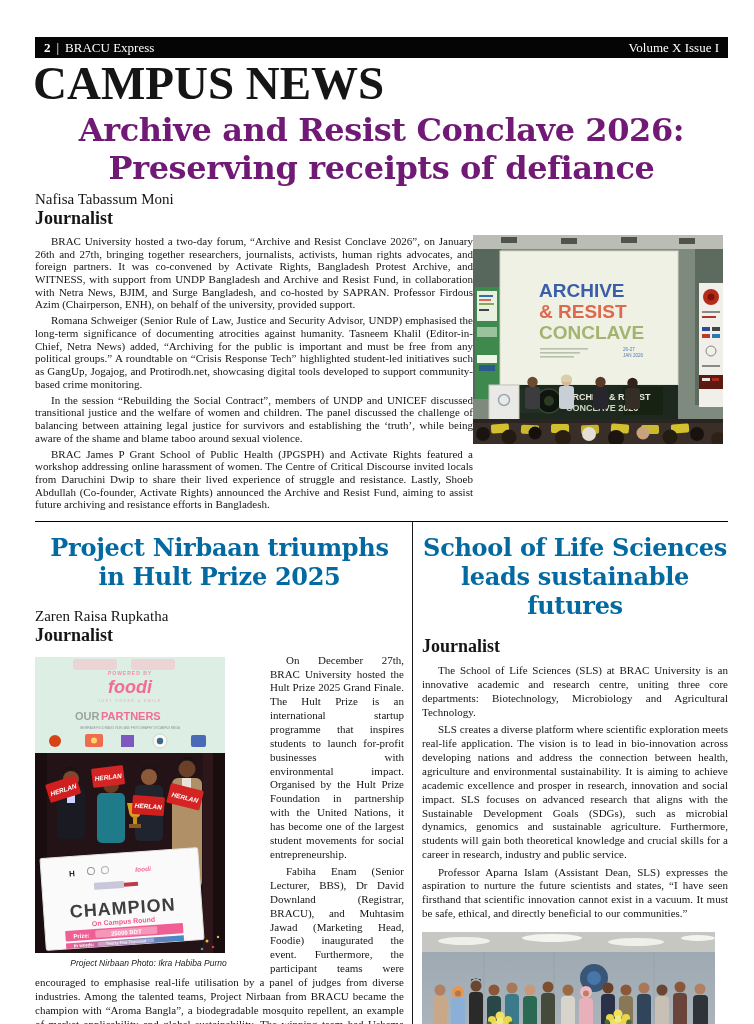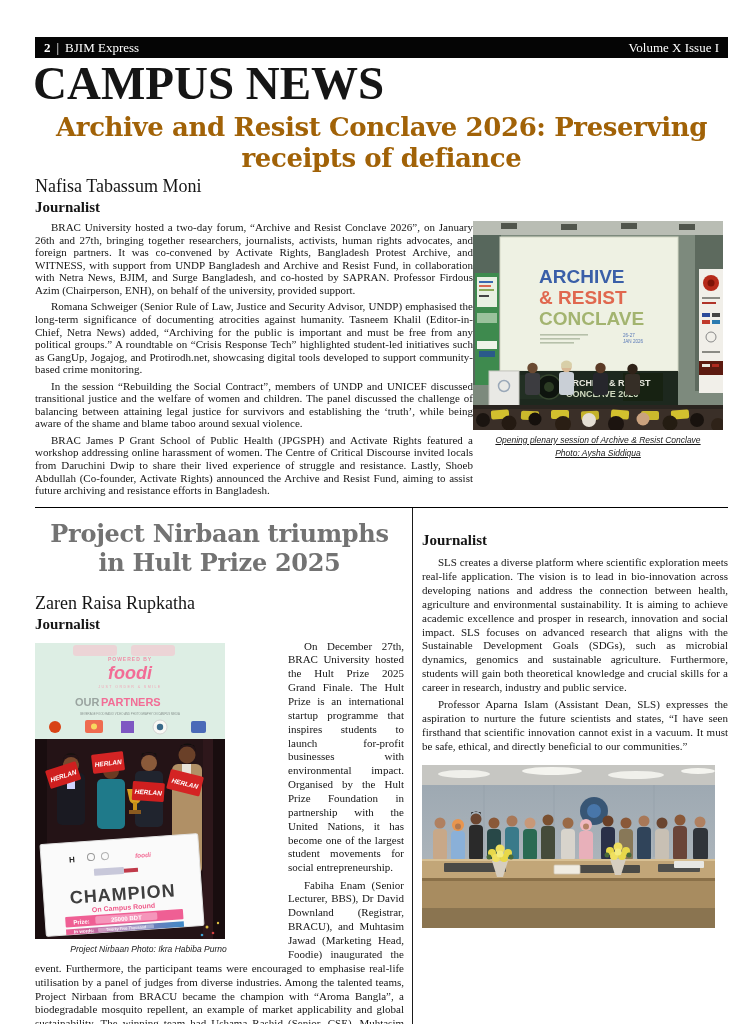--- a/index.html
+++ b/index.html
@@ -10,62 +10,62 @@
   .masthead{background:#050505;color:#fff;height:21px;display:flex;align-items:center;
             justify-content:space-between;padding:0 9px;font-size:13px;}
   .masthead .left{display:flex;align-items:center;}
   .masthead .pno{font-weight:bold;}
   .masthead .sep{margin:0 6px;font-weight:300;}
 
   .section-title{font-size:47px;line-height:1.02;margin:2px 0 4px -2px;font-weight:700;
                  font-family:"Liberation Serif",serif;letter-spacing:0;}
 
   .headline1{text-align:center;font-family:"DejaVu Serif",serif;font-weight:bold;
-             font-size:26px;line-height:1.18;margin:4px 14px 2px;letter-spacing:-0.4px;color:#a16207;}
+             font-size:32px;line-height:1.18;margin:4px 14px 2px;letter-spacing:-0.4px;color:#701a75;}
   .byline{margin:3px 0 5px;line-height:1.2;}
-  .byline .author{font-size:18px;display:block;}
-  .byline .role{font-size:15px;font-weight:bold;display:block;}
+  .byline .author{font-size:15px;display:block;}
+  .byline .role{font-size:18px;font-weight:bold;display:block;}
 
   p.body{font-size:11px;line-height:1.15;text-align:justify;text-indent:16px;margin:0 0 3.5px;}
   .cols p.body{line-height:1.26;}
 
   .a1-row{display:flex;gap:0;}
   .a1-text{width:438px;}
-  .fig1{width:250px;flex:none;text-decoration:underline;}
+  .fig1{width:250px;flex:none;}
   .photo{display:block;}
   .caption{font-family:"Liberation Sans",sans-serif;font-style:italic;font-size:8.5px;
            line-height:1.5;text-align:center;margin-top:4px;color:#1a1a1a;}
 
   .rule{border:none;border-top:1.6px solid #000;margin:7px 0 0;}
 
   .cols{display:flex;}
   .col-l{width:378px;flex:none;border-right:1.3px solid #1a1a1a;padding:8px 8px 14px 0;box-sizing:border-box;}
   .col-r{flex:1;padding:8px 0 14px 9px;}
   .headline2{text-align:center;font-family:"DejaVu Serif",serif;font-weight:bold;font-size:24px;
-             line-height:1.2;margin:4px 0 0;letter-spacing:-0.3px;color:#737373;}
+             line-height:1.2;margin:4px 0 0;letter-spacing:-0.3px;color:#0369a1;}
   .cols .byline{margin:15px 0 7px;}
 
-  .fig-nirbaan{float:left;width:227px;margin:3px 26px 2px 0;}
+  .fig-nirbaan{float:left;width:227px;margin:3px 8px 2px 0;}
   .flow::after{content:"";display:block;clear:both;}
 
   .fig-biotech{margin:11px 0 0;}
 
   svg text{font-family:"Liberation Sans",sans-serif;}
 </style>
 </head>
 <body>
 
 <div class="page">
   <div class="content">
 
     <div class="masthead">
       <span class="left">
         <span class="pno">2</span>
         <span class="sep">|</span>
-        <span>BJIM Express</span>
+        <span>BRACU Express</span>
       </span>
       <span>Volume X Issue I</span>
     </div>
 
     <div class="section-title">CAMPUS NEWS</div>
 
     <div>
       <h1 class="headline1">Archive and Resist Conclave 2026: Preserving receipts of defiance</h1>
       <div class="byline">
         <span class="author">Nafisa Tabassum Moni</span>
@@ -173,24 +173,20 @@
               <circle cx="62" cy="198" r="6.5" fill="#15100c"></circle>
                 <circle cx="90" cy="203" r="8" fill="#2a1e14"></circle>
               <circle cx="116" cy="199" r="7" fill="#e4ded4"></circle>
                 <circle cx="143" cy="203" r="8" fill="#1c1410"></circle>
               <circle cx="170" cy="198" r="6.5" fill="#caa27e"></circle>
                 <circle cx="197" cy="202" r="7.5" fill="#241c12"></circle>
               <circle cx="224" cy="199" r="7" fill="#18120e"></circle>
                 <circle cx="245" cy="204" r="7" fill="#2e2218"></circle>
             </g>
           </svg>
-          <div class="caption">
-            <div>Opening plenary session of Archive &amp; Resist Conclave</div>
-            <div>Photo: Aysha Siddiqua</div>
-          </div>
         </figure>
       </div>
     </div>
 
     <hr class="rule">
 
     <div class="cols">
 
       <div class="col-l">
         <h2 class="headline2">Project Nirbaan triumphs in Hult Prize 2025</h2>
@@ -297,24 +293,26 @@
             </svg>
             <div class="caption">Project Nirbaan Photo: Ikra Habiba Purno</div>
           </figure>
           <p class="body">On December 27th, BRAC University hosted the Hult Prize 2025 Grand Finale. The Hult Prize is an international startup programme that inspires students to launch for-profit businesses with environmental impact. Organised by the Hult Prize Foundation in partnership with the United Nations, it has become one of the largest student movements for social entrepreneurship.</p>
           <p class="body">Fabiha Enam (Senior Lecturer, BBS), Dr David Downland (Registrar, BRACU), and Muhtasim Jawad (Marketing Head, Foodie) inaugurated the event. Furthermore, the participant teams were encouraged to emphasise real-life utilisation by a panel of judges from diverse industries. Among the talented teams, Project Nirbaan from BRACU became the champion with “Aroma Bangla”, a biodegradable mosquito repellent, an example of market applicability and global sustainability. The winning team had Ushama Rashid (Senior, CSE), Muhtasim Billah Nafe (Senior, BBS), Humayra Nawar Irfan (Senior, BBS) and Md. Arefin Islam (Senior, BBS). Their initiative aims to replace the chemical mosquito repellents commonly used with a biodegradable product, helping to sustain the environmental harmony that is often compromised for using such chemical-based products.</p>
 
         </div>
       </div>
 
       <div class="col-r">
+        <h2 class="headline2">School of Life Sciences leads sustainable futures</h2>
         <div class="byline">
           <span class="role">Journalist</span>
         </div>
         <div>
+          <p class="body">The School of Life Sciences (SLS) at BRAC University is an innovative academic and research centre, uniting three core departments: Biotechnology, Microbiology and Agricultural Technology.</p>
           <p class="body">SLS creates a diverse platform where scientific exploration meets real-life application. The vision is to lead in bio-innovation across developing nations and address the connection between health, agriculture and environmental sustainability. It is aiming to achieve academic excellence and prosper in research, innovation and social impact. SLS focuses on advanced research that aligns with the Sustainable Development Goals (SDGs), such as microbial dynamics, genomics and sustainable agriculture. Furthermore, students will gain both theoretical knowledge and crucial skills for a career in research, industry and public service.</p>
           <p class="body">Professor Aparna Islam (Assistant Dean, SLS) expresses the aspiration to nurture the future scientists and states, “I have seen firsthand that scientific innovation cannot exist in a vacuum. It must be safe, ethical, and directly beneficial to our communities.”</p>
         </div>
         <figure class="fig-biotech" style="margin-left:0;margin-right:0">
 
           <svg class="photo" width="293" height="163" viewBox="0 0 293 163">
             <linearGradient id="wallGrad" x1="0" y1="0" x2="0" y2="1">
               <stop offset="0" stop-color="#9aa6b0"></stop>
                 <stop offset="1" stop-color="#b8bec2"></stop>
             </linearGradient>

